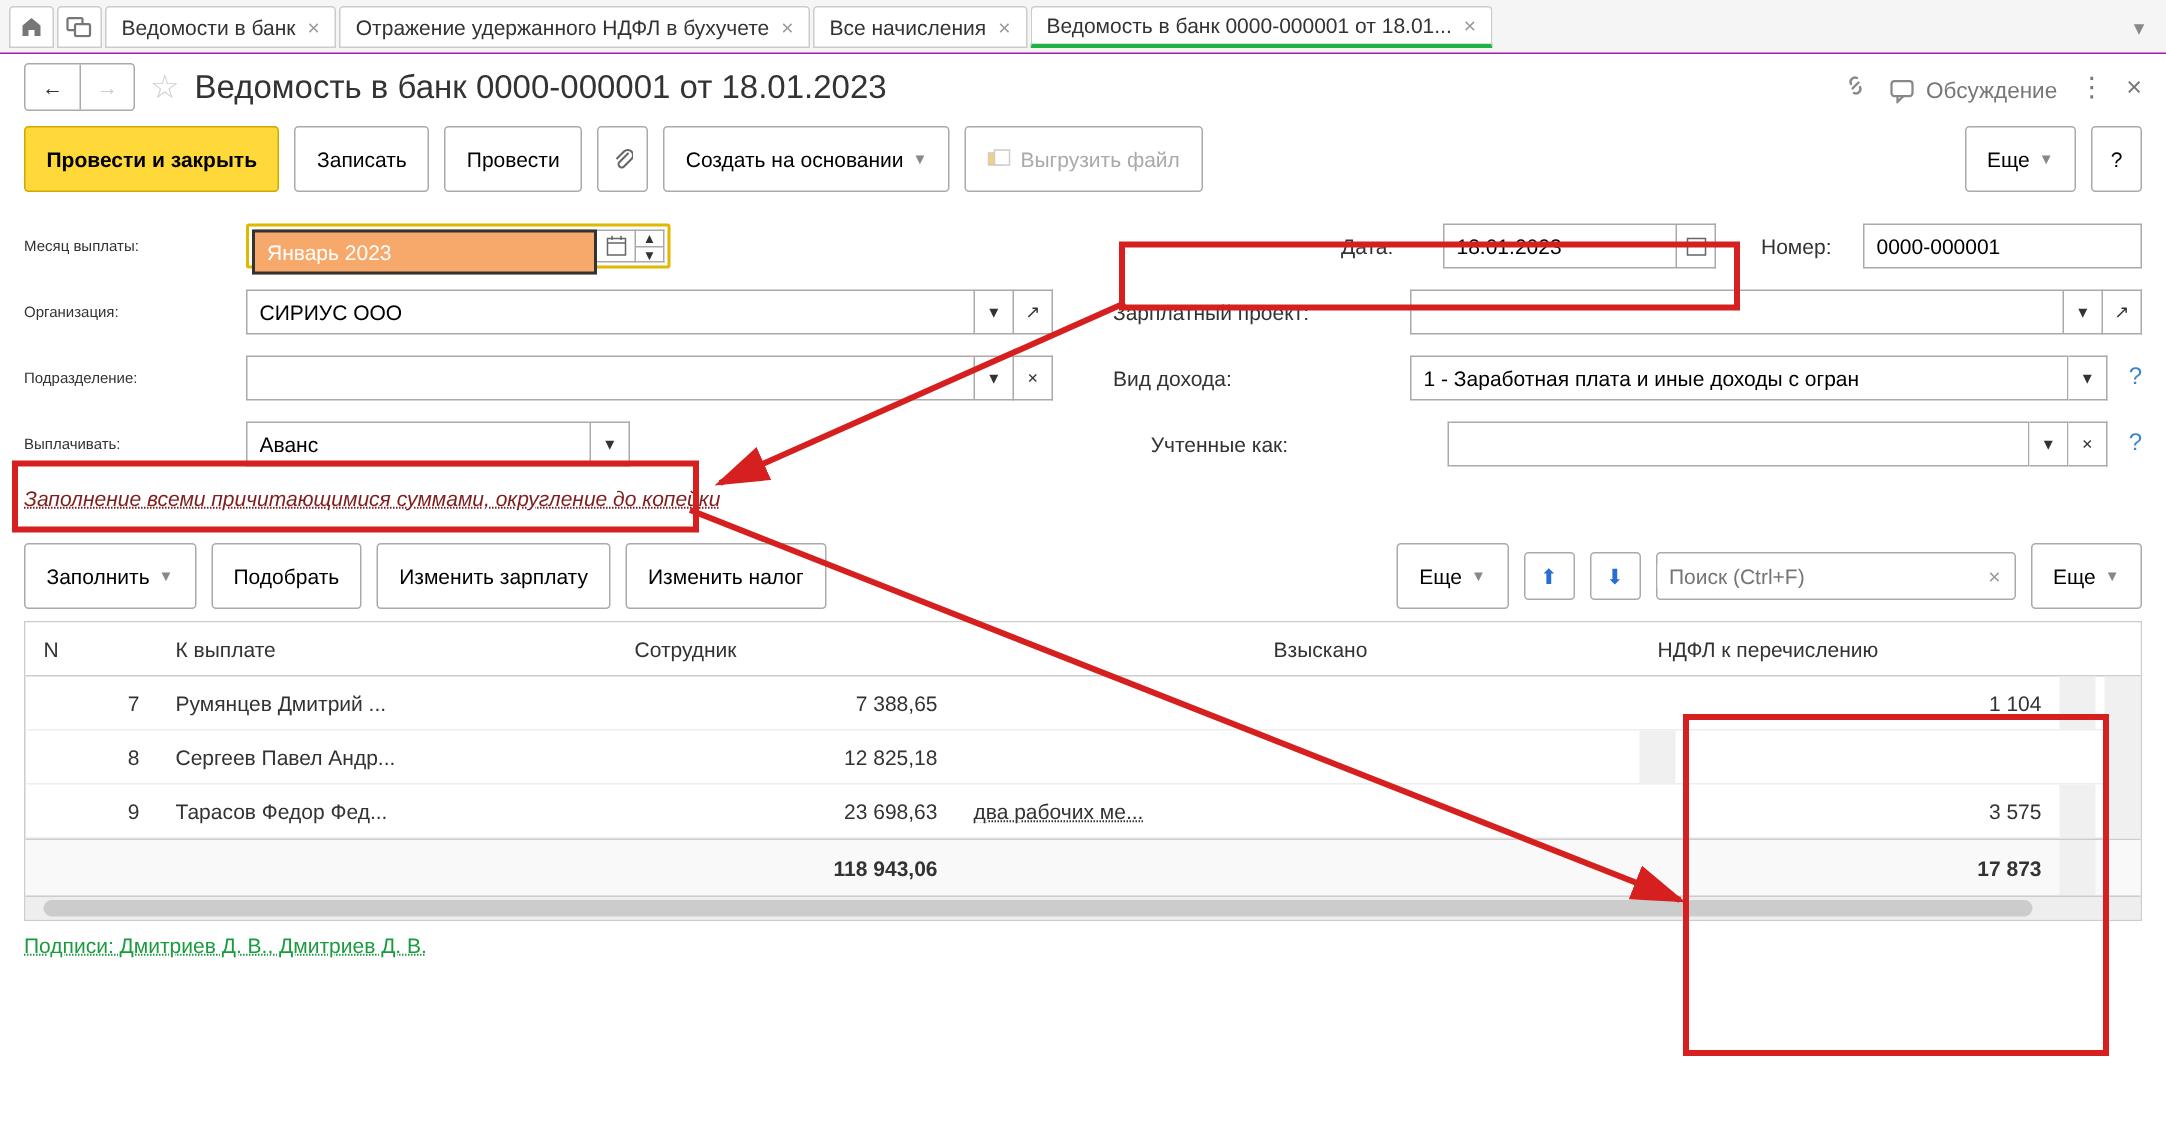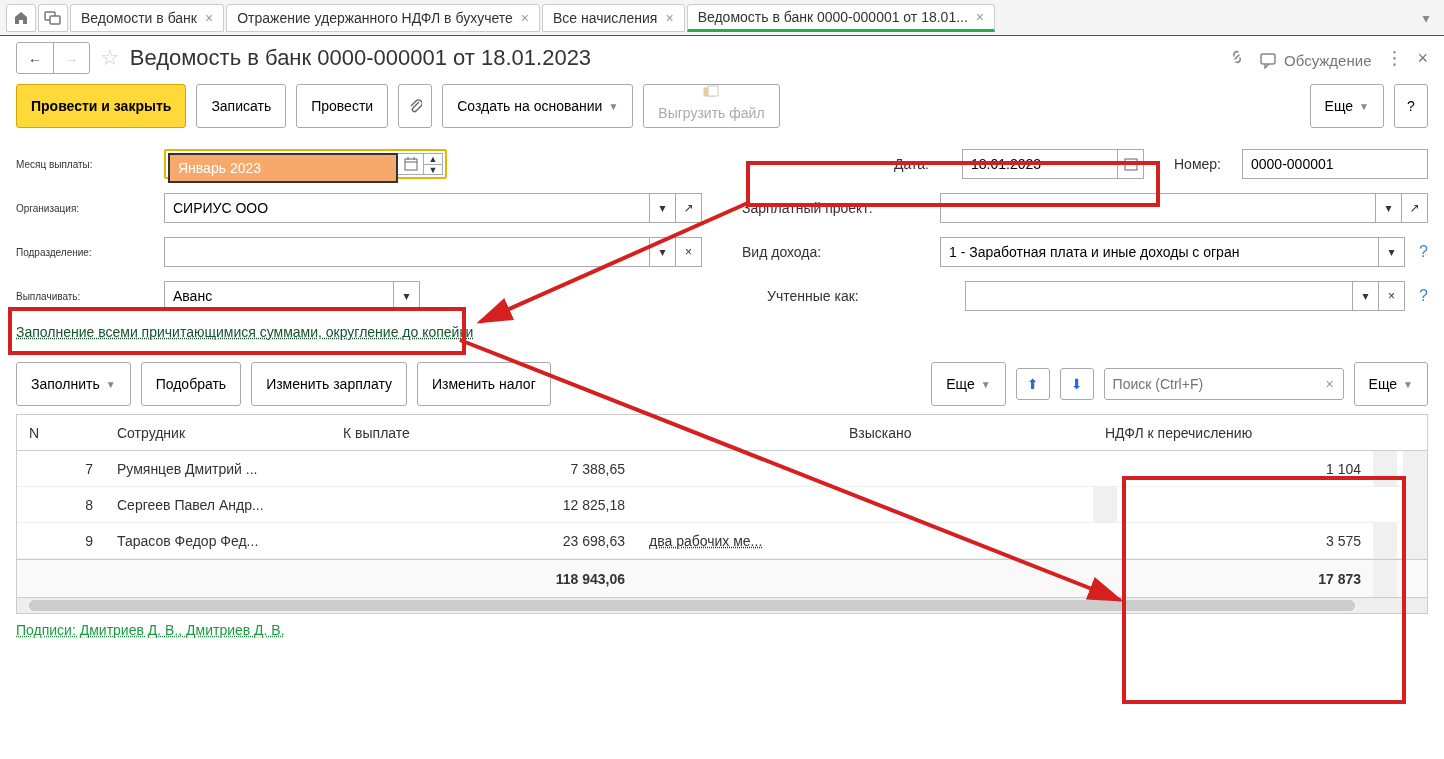--- a/index.html
+++ b/index.html
@@ -20,37 +20,37 @@
 .star-icon { color: #ccc; font-size: 22px; cursor: pointer; }
 .page-title { font-size: 22px; flex: 1; }
 .title-right { display: flex; align-items: flex-end; gap: 14px; color: #777; }
 .title-right span { cursor: pointer; }
 .discuss { display: flex; align-items: center; gap: 6px; font-size: 15px; }
 
 .toolbar { display: flex; align-items: center; gap: 10px; padding: 4px 16px 10px 16px; }
 .btn { height: 44px; padding: 0 14px; border: 1px solid #aaa; border-radius: 3px; background: #fff; cursor: pointer; font-size: 14px; display: inline-flex; align-items: center; gap: 6px; }
 .btn-primary { background: #ffd83a; border-color: #d0a800; font-weight: bold; }
 .btn-icon { width: 34px; justify-content: center; padding: 0; }
-.btn.disabled { color: #aaa; cursor: default; flex-direction: column; }
+.btn.disabled { color: #aaa; cursor: default; }
 .toolbar-spacer { flex: 1; }
 
 .form-area { padding: 4px 16px; }
 .form-row { display: flex; align-items: center; height: 44px; gap: 8px; }
 .label { width: 140px; font-size: 10px; }
 .label2 { width: 190px; font-size: 14px; }
 .input-group { display: flex; align-items: stretch; height: 30px; }
 .input { border: 1px solid #aaa; padding: 0 8px; height: 30px; font-size: 14px; background: #fff; }
 .input.selected { background: #f7a96b; color: #fff; border: 2px solid #333; }
 .btn-addon { width: 26px; border: 1px solid #aaa; border-left: none; background: #fff; display: flex; align-items: center; justify-content: center; cursor: pointer; font-size: 12px; }
 .spinner { display: flex; flex-direction: column; border: 1px solid #aaa; border-left: none; }
 .spinner div { width: 18px; height: 14px; display: flex; align-items: center; justify-content: center; cursor: pointer; font-size: 9px; }
 .spinner div + div { border-top: 1px solid #aaa; }
 .q-icon { color: #3a87cf; font-size: 16px; cursor: pointer; margin-left: 6px; }
 
-.green-link { color: #14532d; text-decoration: underline dotted; cursor: pointer; padding: 2px 0; display: inline-block; }
+.green-link { color: #7f1d1d; text-decoration: underline dotted; cursor: pointer; padding: 2px 0; display: inline-block; font-style: italic; }
 
 .table-toolbar { display: flex; align-items: center; gap: 10px; padding: 10px 16px 8px 16px; }
 .arrow-btn { width: 34px; height: 32px; border: 1px solid #aaa; border-radius: 3px; background: #fff; display: flex; align-items: center; justify-content: center; cursor: pointer; }
 .arrow-up { color: #2a6dd2; }
 .arrow-down { color: #2a6dd2; }
 .search-box { display: flex; align-items: center; border: 1px solid #aaa; border-radius: 3px; height: 32px; width: 240px; }
 .search-box input { border: none; outline: none; flex: 1; padding: 0 8px; font-size: 14px; color: #3b82f6; }
 .search-clear { width: 26px; text-align: center; color: #999; cursor: pointer; }
 
 .table-wrap { margin: 0 16px; border: 1px solid #ccc; position: relative; }
@@ -276,22 +276,22 @@
   </div>
   <button class="btn">
     <span>Еще</span>
     <span style="font-size:10px;color:#888">▼</span>
   </button>
 </div>
 
 <div class="table-wrap">
   <div class="table-head">
     <div class="th col-n" style="justify-content:flex-start">N</div>
+    <div class="th col-pay" style="justify-content:flex-start">К выплате</div>
     <div class="th col-emp">Сотрудник</div>
-    <div class="th col-pay" style="justify-content:flex-start">К выплате</div>
     <div class="th col-note"></div>
     <div class="th col-col">Взыскано</div>
     <div class="th col-tax" style="justify-content:flex-start">НДФЛ к перечислению</div>
     <div class="col-scroll"></div>
   </div>
   <div class="table-body" id="tbody">
       <div class="tr">
         <div class="td col-n">7</div>
         <div class="td col-emp">Румянцев Дмитрий ...</div>
         <div class="td col-pay">7 388,65</div>

